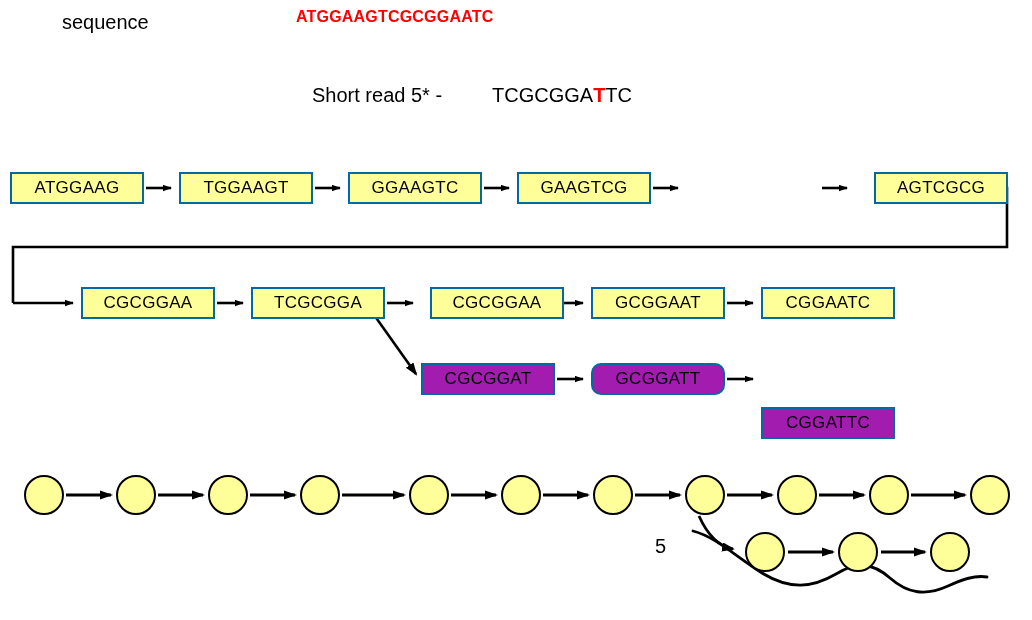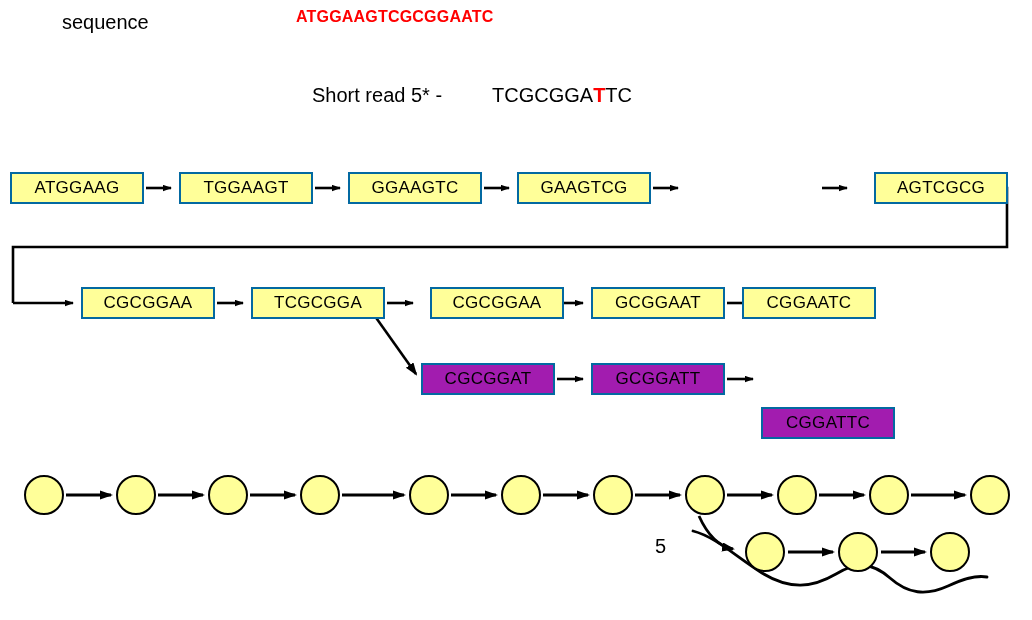--- a/index.html
+++ b/index.html
@@ -166,24 +166,24 @@
   <div class="kbox yellow" style="left:10px;  top:172px;">ATGGAAG</div>
   <div class="kbox yellow" style="left:179px; top:172px;">TGGAAGT</div>
   <div class="kbox yellow" style="left:348px; top:172px;text-align:right;">GGAAGTC</div>
   <div class="kbox yellow" style="left:517px; top:172px;">GAAGTCG</div>
   <div class="kbox yellow" style="left:855px; top:172px;margin-left:19px;">AGTCGCG</div>
 
   <div class="kbox yellow" style="left:81px;  top:287px;">CGCGGAA</div>
   <div class="kbox yellow" style="left:251px; top:287px;">TCGCGGA</div>
   <div class="kbox yellow" style="left:430px; top:287px;">CGCGGAA</div>
   <div class="kbox yellow" style="left:591px; top:287px;">GCGGAAT</div>
-  <div class="kbox yellow" style="left:742px; top:287px;">CGGAATC</div>
+  <div class="kbox yellow" style="left:761px; top:287px;">CGGAATC</div>
 
   <div class="kbox gray" style="left:421px; top:363px;">CGCGGAT</div>
-  <div class="kbox gray" style="left:591px; top:363px;">GCGGATT</div>
+  <div class="kbox gray" style="left:591px; top:363px;border-radius:10px;">GCGGATT</div>
   <div class="kbox gray" style="left:761px; top:363px;margin-top:44px;">CGGATTC</div>
 
   <div class="node-circle" style="left:24px;  top:475px;"></div>
   <div class="node-circle" style="left:116px; top:475px;"></div>
   <div class="node-circle" style="left:208px; top:475px;"></div>
   <div class="node-circle" style="left:300px; top:475px;"></div>
   <div class="node-circle" style="left:409px; top:475px;"></div>
   <div class="node-circle" style="left:501px; top:475px;"></div>
   <div class="node-circle" style="left:593px; top:475px;"></div>
   <div class="node-circle" style="left:685px; top:475px;"></div>

